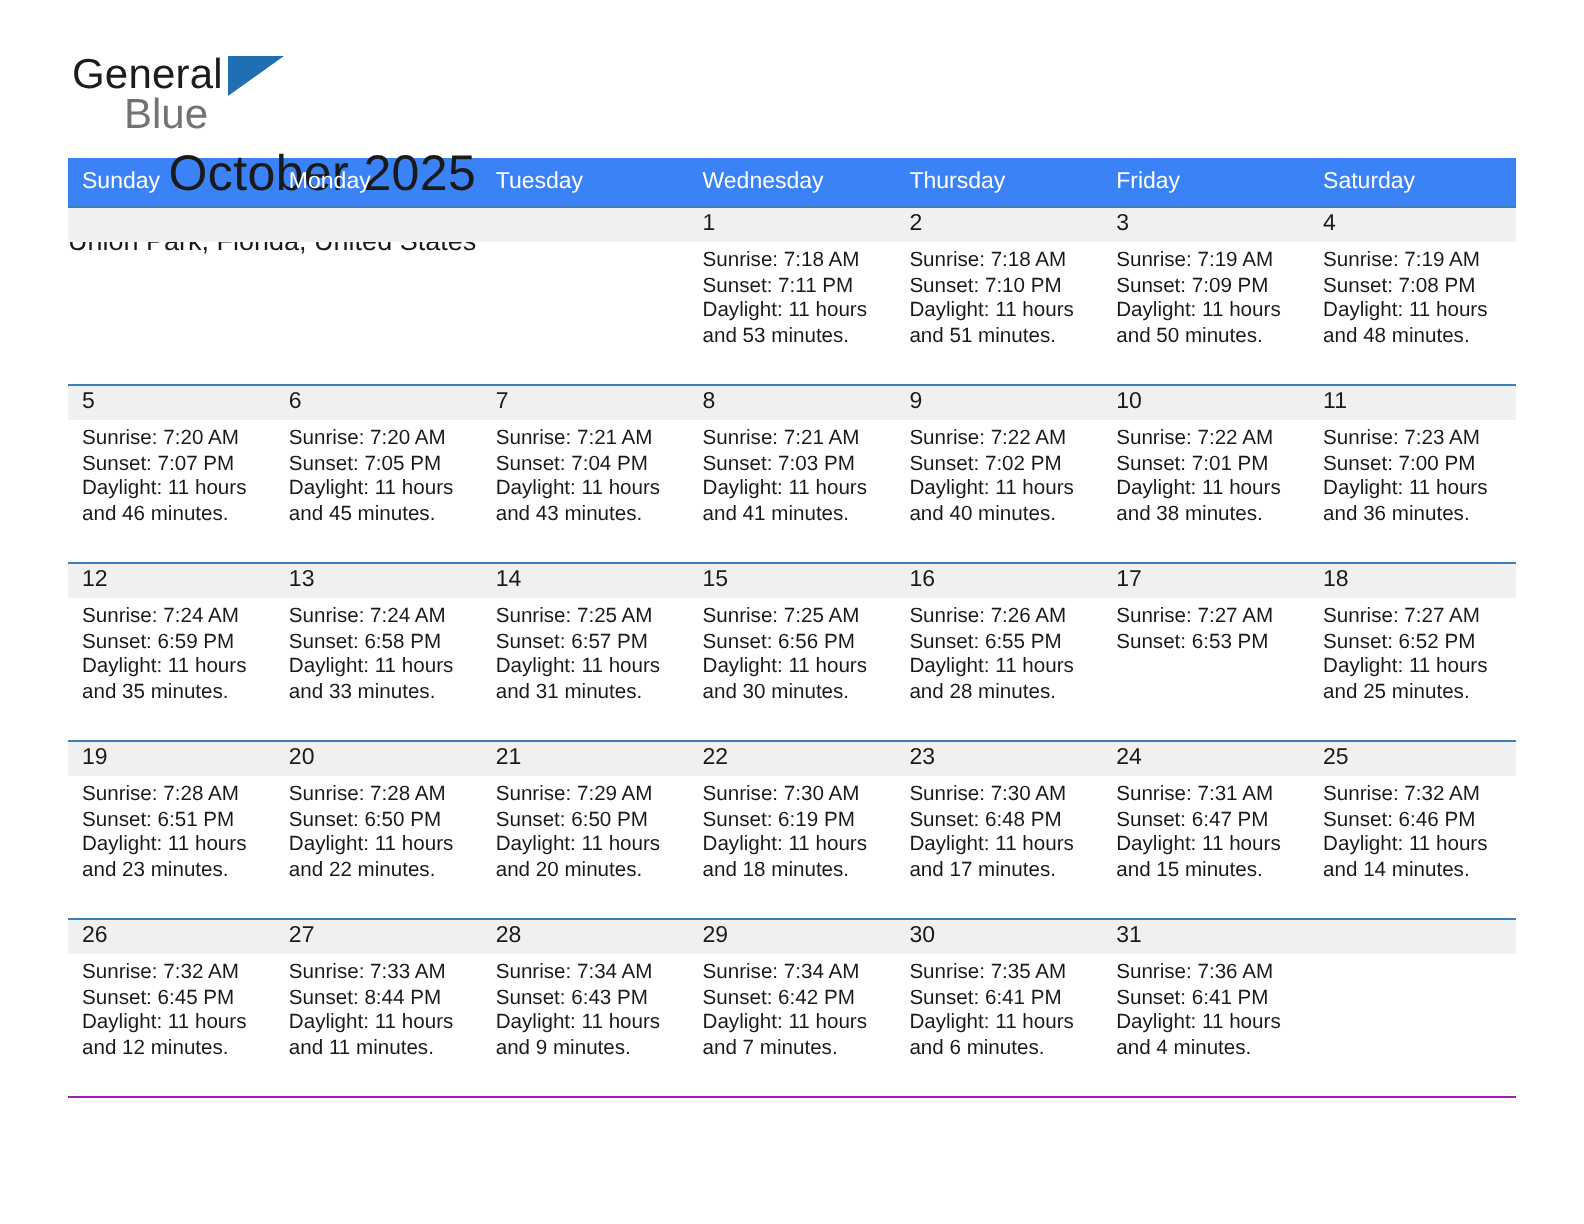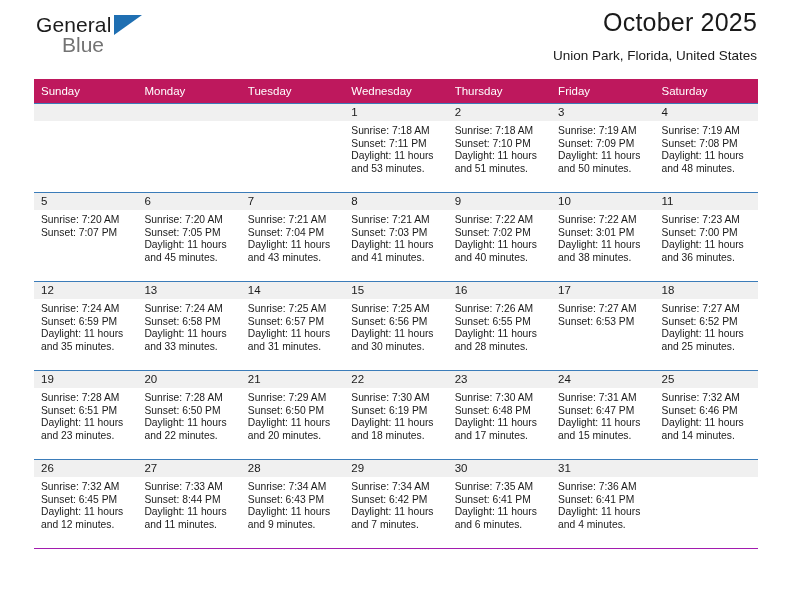--- a/index.html
+++ b/index.html
@@ -19,24 +19,26 @@
     position: relative;
     width: 792px;
     height: 612px;
     box-sizing: border-box;
     padding: 0 34px;
   }
 
   
   .header {
     display: flex;
-    align-items: center;
+    align-items: flex-start;
     justify-content: space-between;
+    padding-top: 26px;
     height: 72px;
     box-sizing: border-box;
+    flex-direction: column;
   }
   .logo {
     position: relative;
     width: 110px;
     height: 46px;
     flex: 0 0 auto;
     margin-left: 2px;
   }
   .logo-general {
     position: absolute;
@@ -83,21 +85,21 @@
     margin-top: 9px;
   }
 
   
   .calendar {
     margin-top: 7px;
     width: 724px;
   }
   .dow-row {
     display: flex;
-    background: #be185d;
+    background: #3b82f6;
   }
   .dow {
     flex: 1 1 0;
     min-width: 0;
     color: #ffffff;
     font-size: 11.5px;
     padding: 5px 0 5px 7px;
     box-sizing: border-box;
     line-height: 14px;
     height: 24px;
@@ -211,20 +213,21 @@
               <div class="daylight-line">Daylight: 11 hours and 48 minutes.</div>
             </div>
           </div>
         </div>
         <div class="week">
           <div class="cell">
             <div class="cell-daynum">5</div>
             <div class="cell-body">
               <div>Sunrise: 7:20 AM</div>
               <div>Sunset: 7:07 PM</div>
+              <div class="daylight-line">Daylight: 11 hours and 46 minutes.</div>
             </div>
           </div>
           <div class="cell">
             <div class="cell-daynum">6</div>
             <div class="cell-body">
               <div>Sunrise: 7:20 AM</div>
               <div>Sunset: 7:05 PM</div>
               <div class="daylight-line">Daylight: 11 hours and 45 minutes.</div>
             </div>
           </div>
@@ -249,21 +252,21 @@
             <div class="cell-body">
               <div>Sunrise: 7:22 AM</div>
               <div>Sunset: 7:02 PM</div>
               <div class="daylight-line">Daylight: 11 hours and 40 minutes.</div>
             </div>
           </div>
           <div class="cell">
             <div class="cell-daynum">10</div>
             <div class="cell-body">
               <div>Sunrise: 7:22 AM</div>
-              <div>Sunset: 3:01 PM</div>
+              <div>Sunset: 7:01 PM</div>
               <div class="daylight-line">Daylight: 11 hours and 38 minutes.</div>
             </div>
           </div>
           <div class="cell">
             <div class="cell-daynum">11</div>
             <div class="cell-body">
               <div>Sunrise: 7:23 AM</div>
               <div>Sunset: 7:00 PM</div>
               <div class="daylight-line">Daylight: 11 hours and 36 minutes.</div>
             </div>

